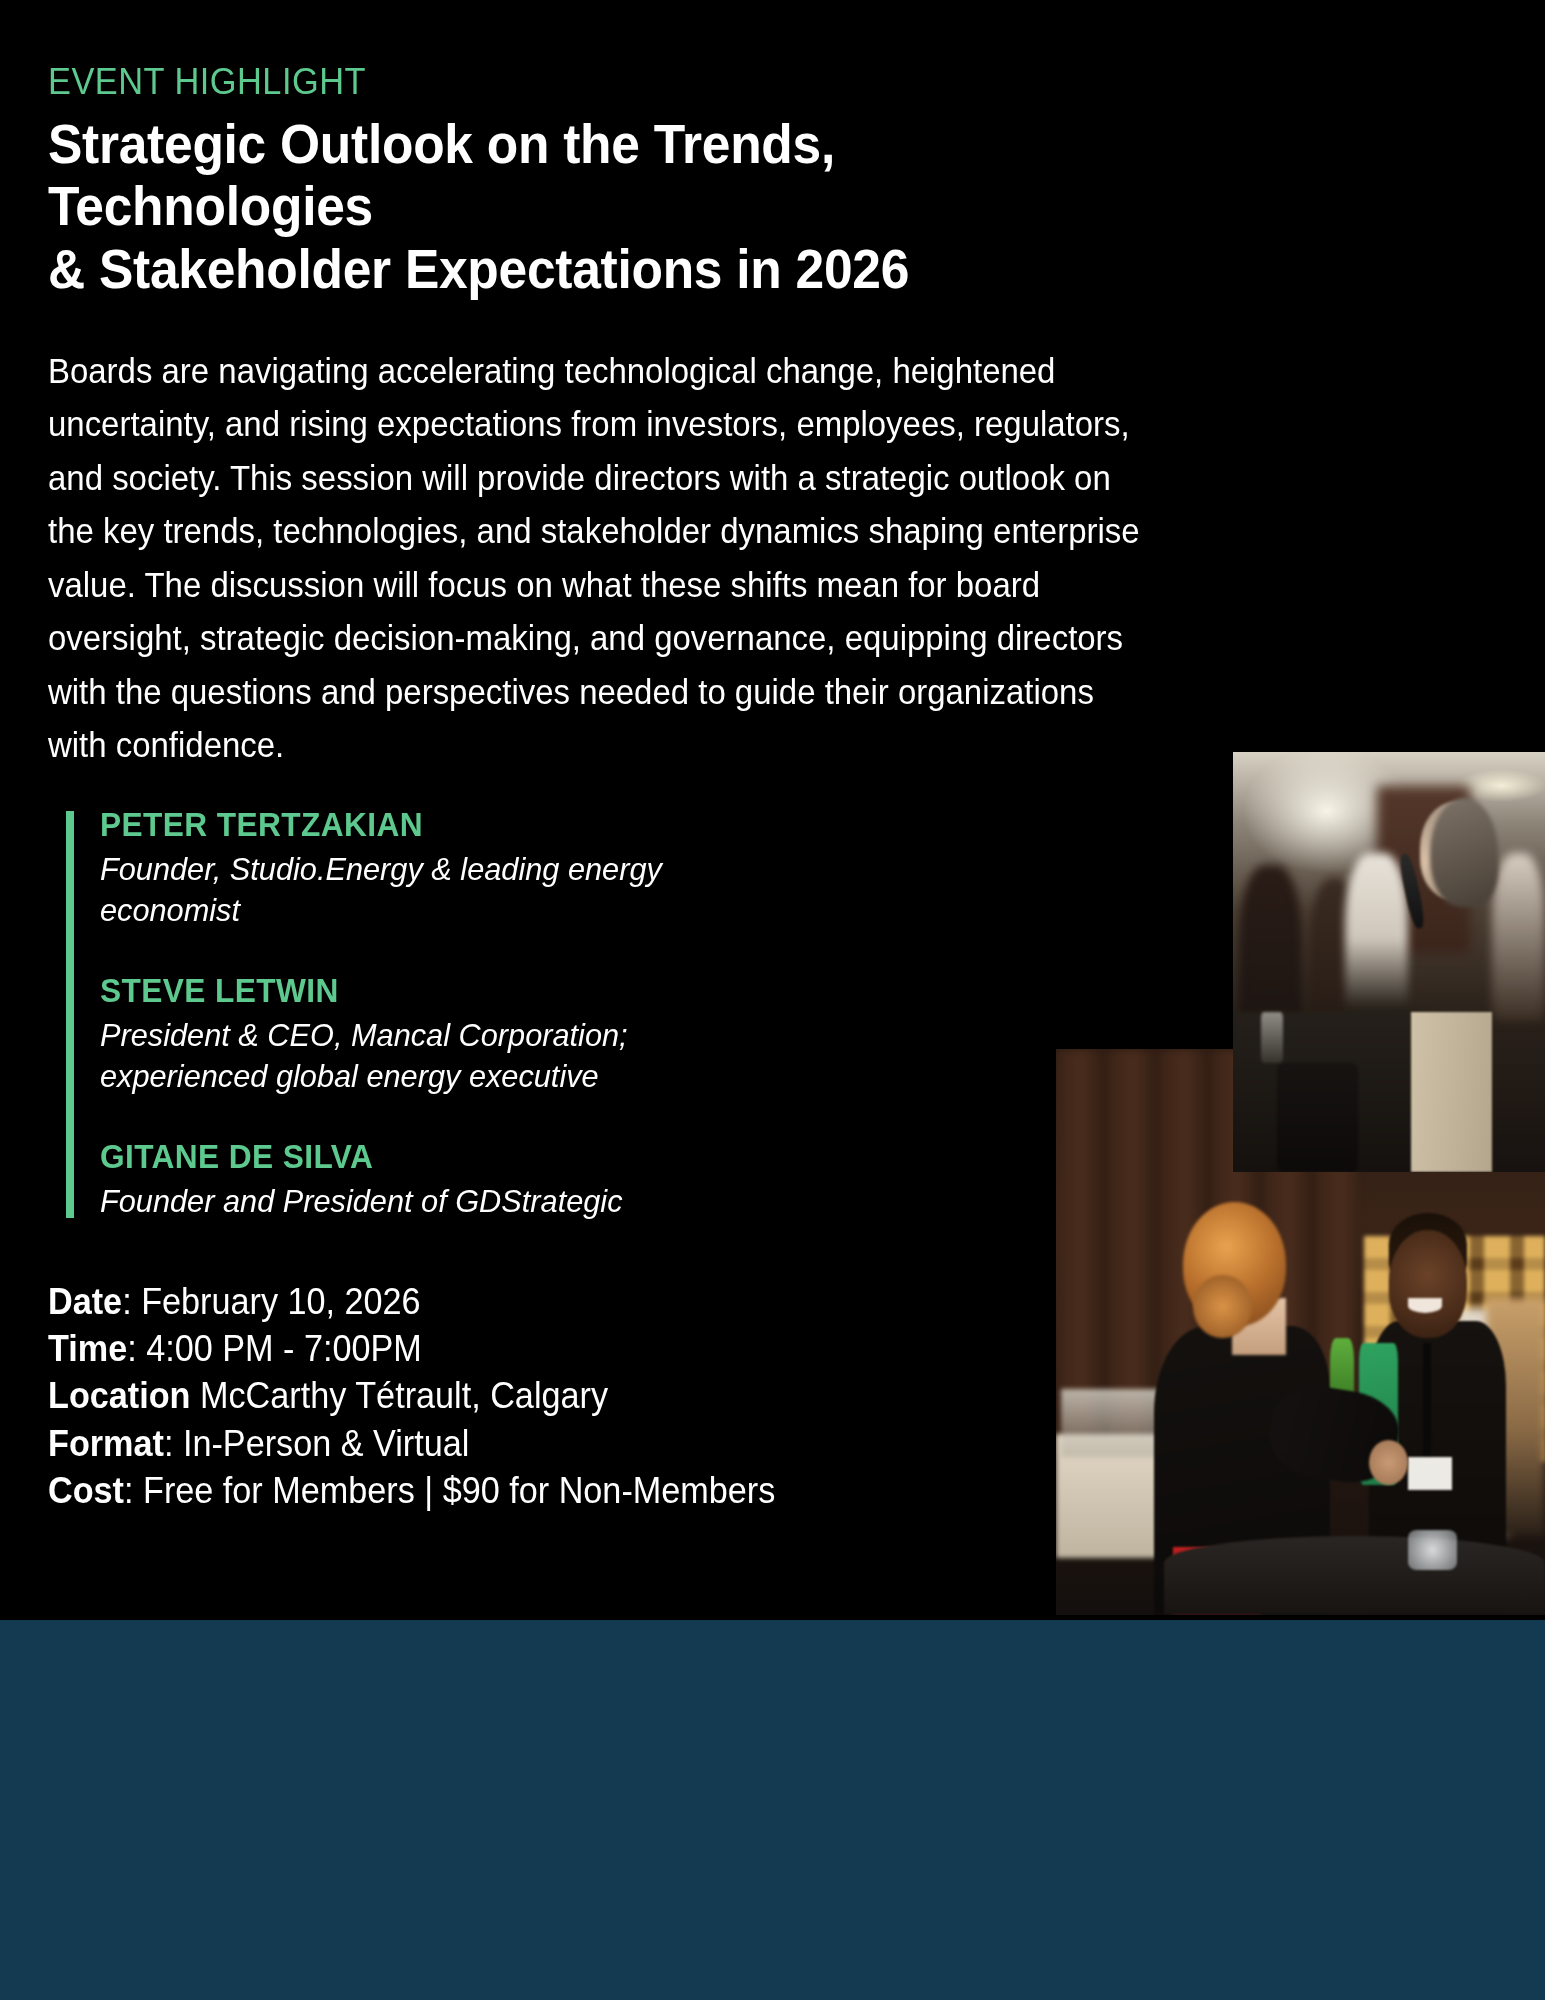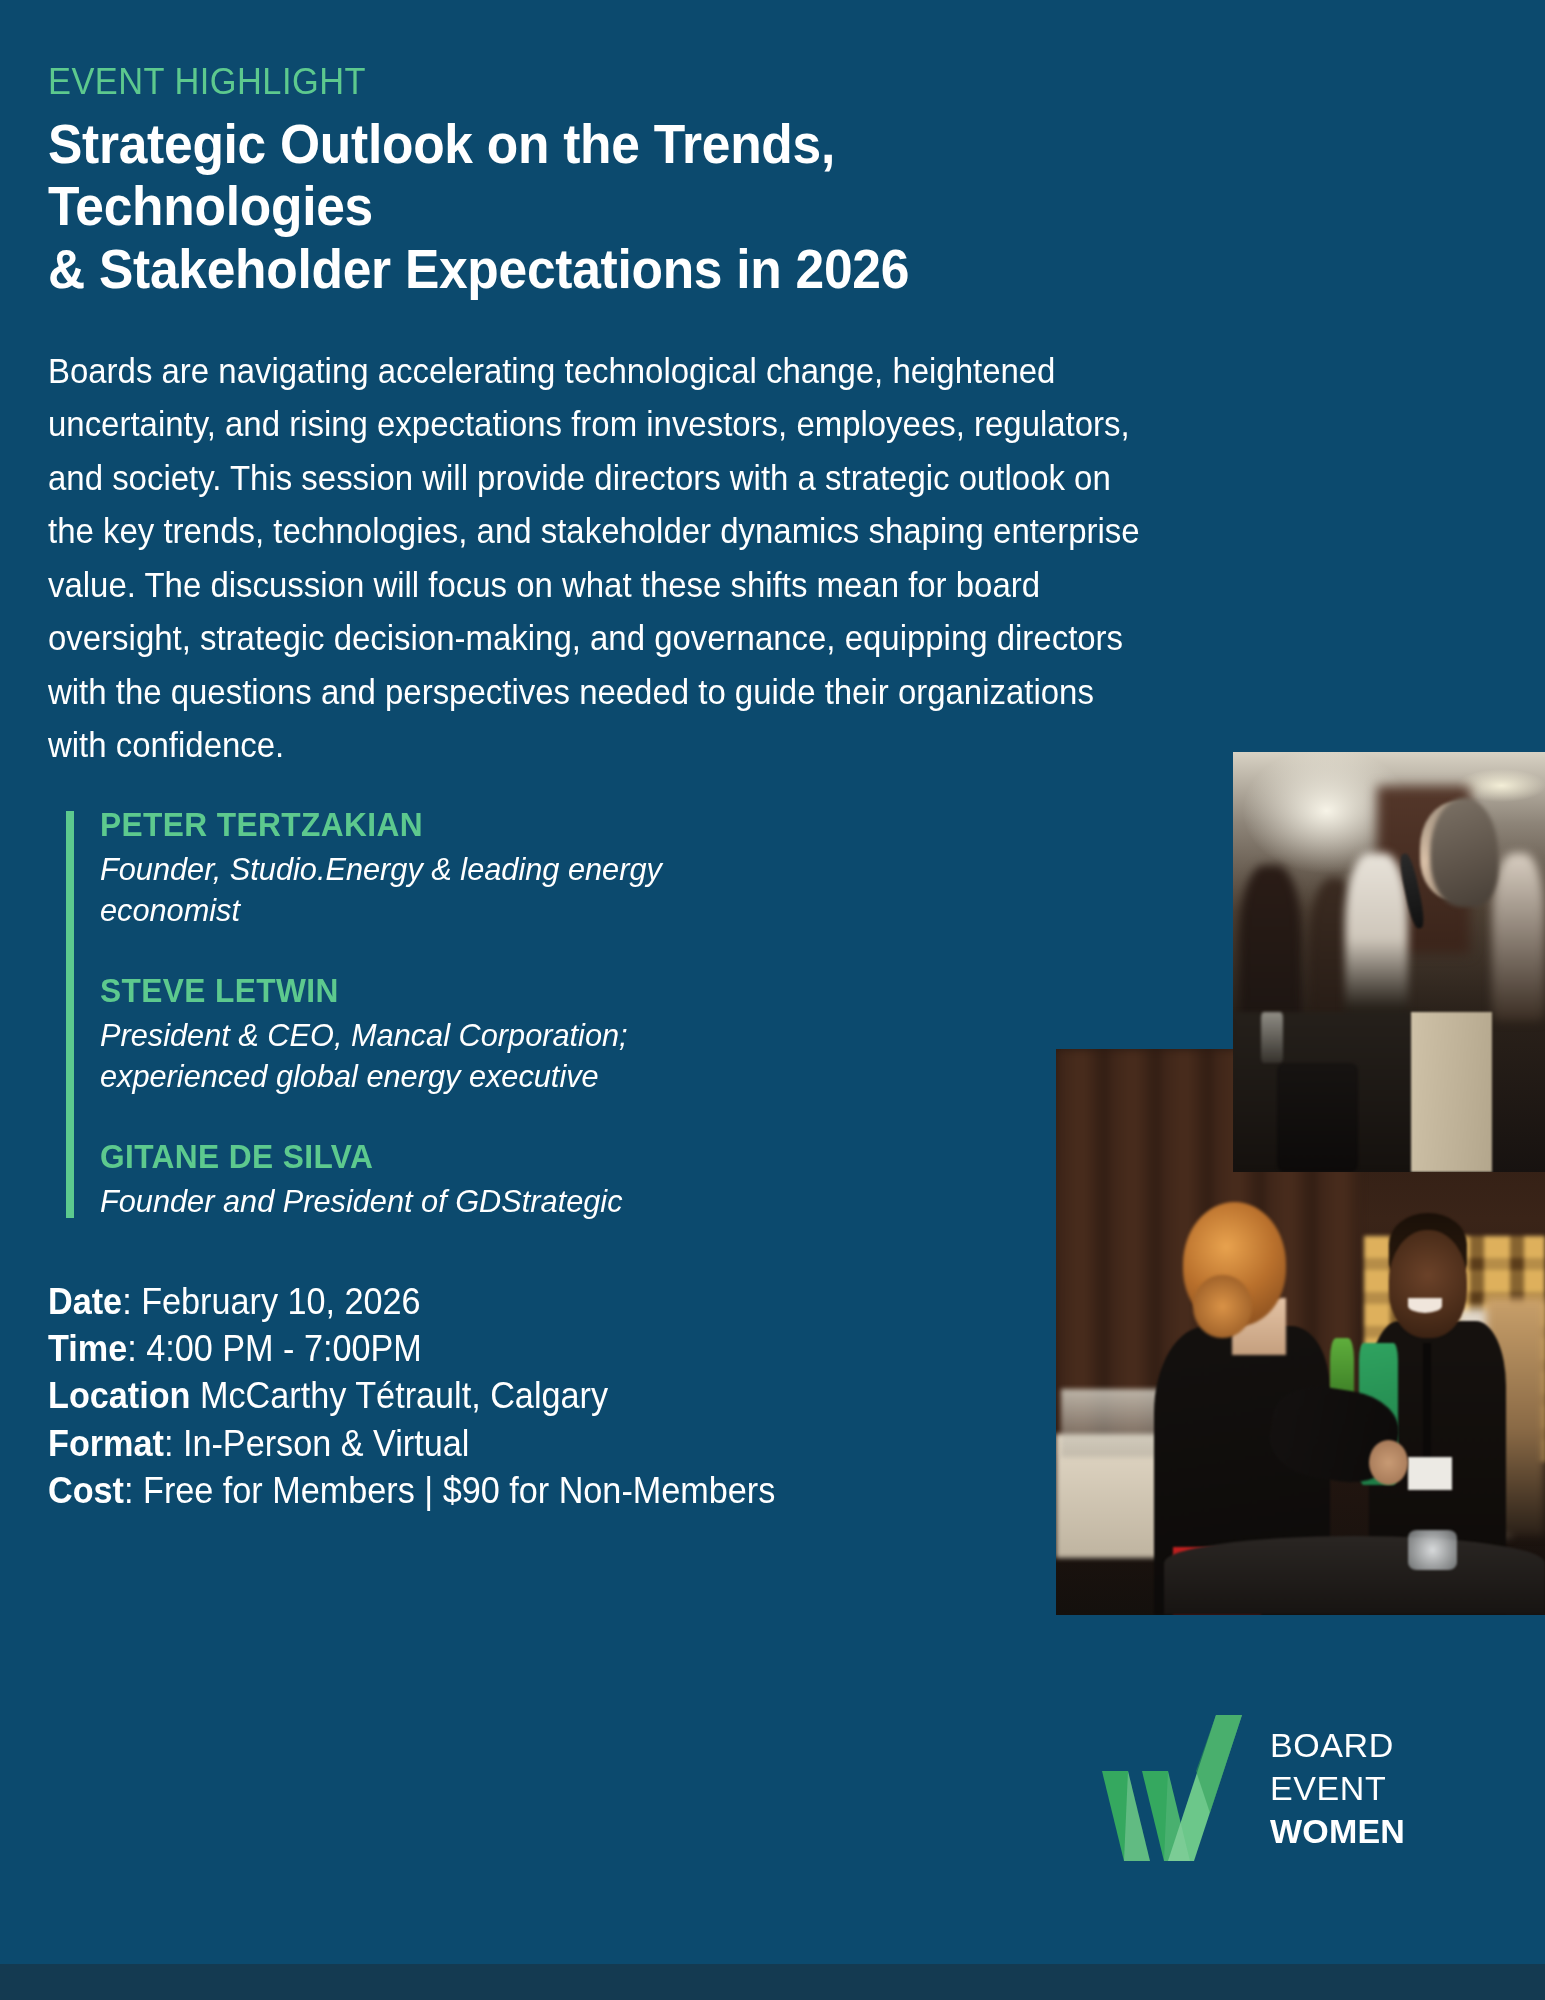--- a/index.html
+++ b/index.html
@@ -6,22 +6,22 @@
     margin: 0;
     padding: 0;
     background: #143a51;
   }
   body {
     font-family: "Liberation Sans", sans-serif;
   }
   #poster {
     position: relative;
     width: 1545px;
-    height: 1964px;
-    background: #0c4a6e;
+    height: 1620px;
+    background: #000000;
     overflow: hidden;
   }
 
   
   .content {
     position: absolute;
     left: 48px;
     top: 0;
     width: 1420px;
   }

